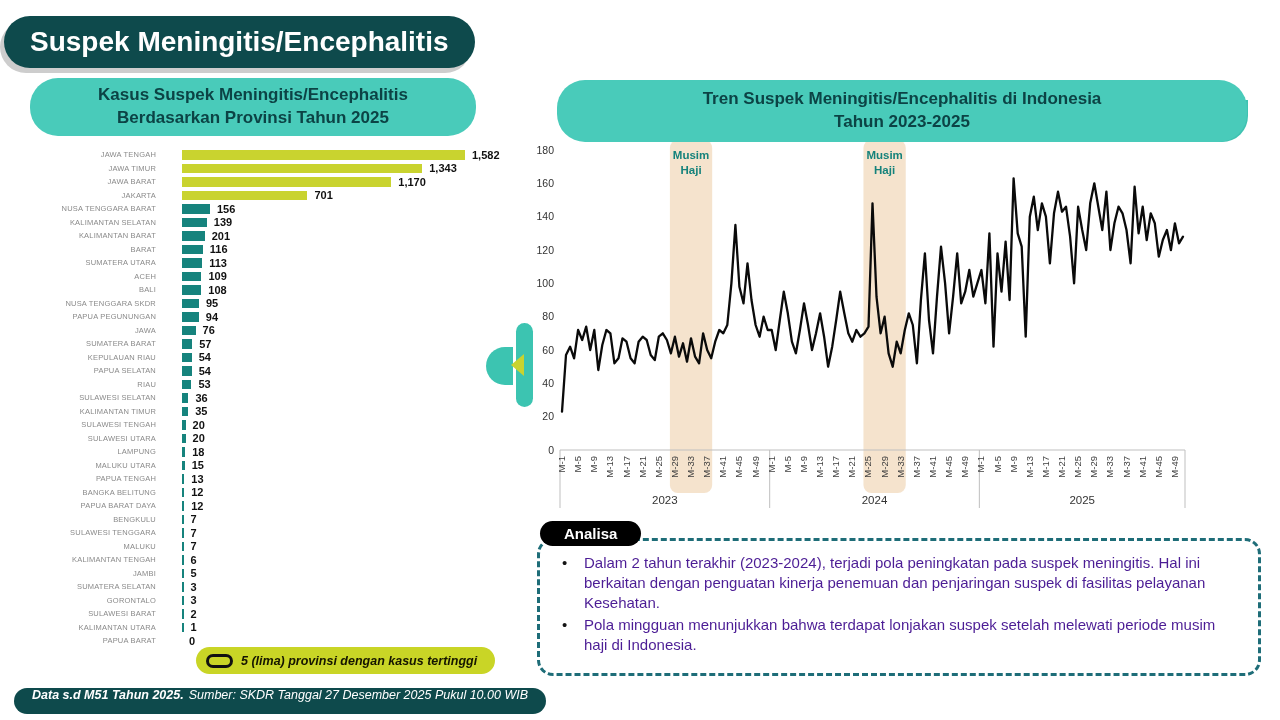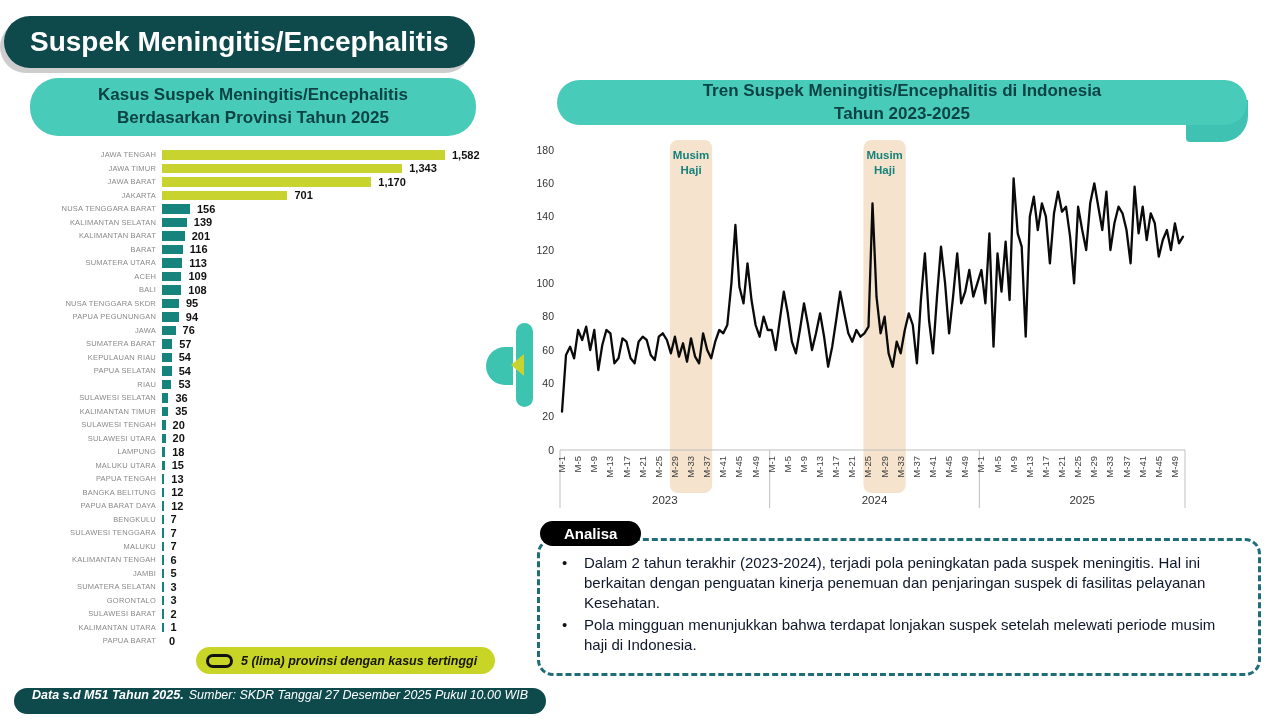--- a/index.html
+++ b/index.html
@@ -7,27 +7,27 @@
   .slide { position:relative; width:1280px; height:720px; background:#ffffff; overflow:hidden; }
 
   
   .main-title { position:absolute; left:4px; top:16px; background:#0e4a4c; color:#ffffff;
     font-size:28px; font-weight:bold; padding:10px 26px; border-radius:30px;
     box-shadow:-4px 5px 0 #cdcdcd; }
   .panel-title { position:absolute; background:#49cbba; color:#0c4345; font-weight:bold;
     font-size:17px; text-align:center; border-radius:28px; display:flex; flex-direction:column;
     justify-content:center; line-height:1.35; z-index:2; }
   .panel-title.left { left:30px; top:78px; width:446px; height:58px; }
-  .panel-title.right { left:557px; top:80px; width:690px; height:45px;align-items:center; }
+  .panel-title.right { left:557px; top:80px; width:690px; height:62px;align-items:center; }
   .title-shadow { position:absolute; left:1186px; top:100px; width:62px; height:42px;
     background:#3fc2b1; border-radius:0 0 26px 4px; z-index:1; }
 
   
   .bar-chart { position:absolute; left:28px; top:148px; width:478px; height:514px; }
-  .bar-row { display:flex; align-items:center; height:13.5px; }
+  .bar-row { display:flex; align-items:center; height:13.5px;gap:20px; }
   .bar-label { width:134px; text-align:right; font-size:7.5px; color:#8a8a8a; padding-right:6px;
     white-space:nowrap; letter-spacing:.2px; }
   .bar-track { flex:1; display:flex; align-items:center; height:100%; }
   .bar { height:9.5px; }
   .bar-value { font-size:11px; font-weight:bold; color:#111111; margin-left:7px; white-space:nowrap; }
 
   .legend-pill { position:absolute; left:196px; top:647px; height:27px; background:#c9d526;
     border-radius:14px; display:flex; align-items:center; padding:0 18px 0 10px; z-index:3; }
   .legend-oval { width:27px; height:14px; border:3px solid #111111; border-radius:8px;
     margin-right:8px; background:transparent; }
@@ -40,21 +40,21 @@
 
   
   .line-chart { position:absolute; left:530px; top:140px; width:660px; height:372px; }
 
   
   .analisa-pill { position:absolute; left:540px; top:521px; background:#000000; color:#ffffff;
     font-weight:bold; font-size:15px; padding:4px 24px; border-radius:15px; z-index:3; }
   .analisa-box { position:absolute; left:537px; top:538px; width:724px; height:138px;
     border:3px dashed #1e6d78; border-radius:16px; background:#ffffff; padding:12px 18px 8px 14px; z-index:2; }
   .analisa-box ul { list-style:none; }
-  .analisa-box li { position:relative; padding-left:30px; font-size:15px; color:#0f172a;
+  .analisa-box li { position:relative; padding-left:30px; font-size:15px; color:#4c1d95;
     line-height:1.34; margin-bottom:2px; }
   .analisa-box li::before { content:"•"; position:absolute; left:8px; top:0; font-size:15px; color:#141414; }
 
   
   .deco { position:absolute; z-index:1; }
   .deco-semi { left:486px; top:347px; width:27px; height:38px; background:#3cc4b1;
     border-radius:19px 0 0 19px; }
   .deco-pill { left:516px; top:323px; width:17px; height:84px; background:#3cc4b1; border-radius:9px; }
   .deco-tri { left:511px; top:354px; width:0; height:0; border-top:11px solid transparent;
     border-bottom:11px solid transparent; border-right:13px solid #c9d32f; }

